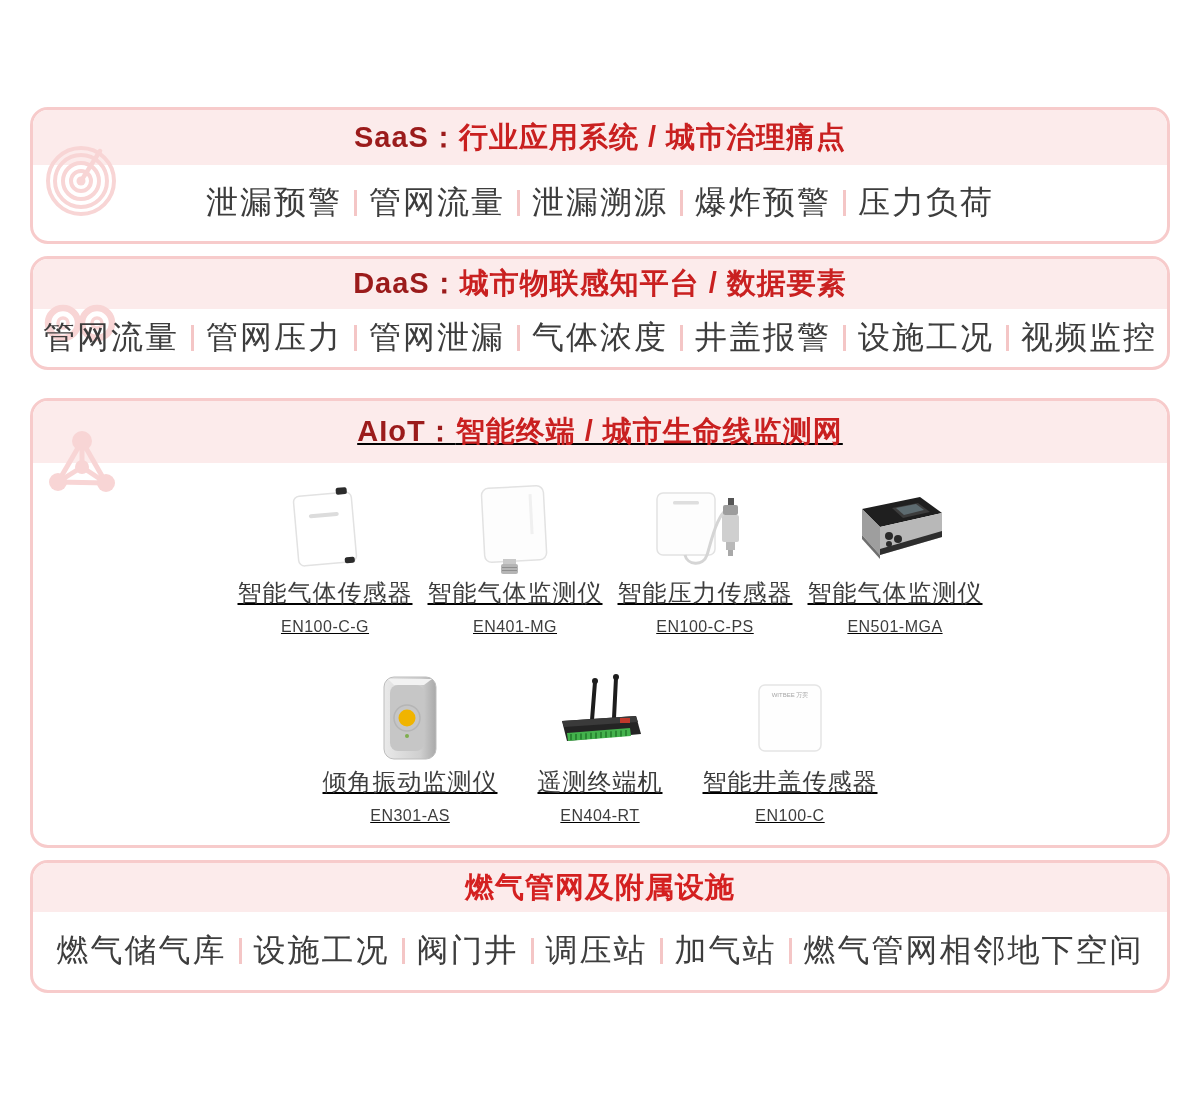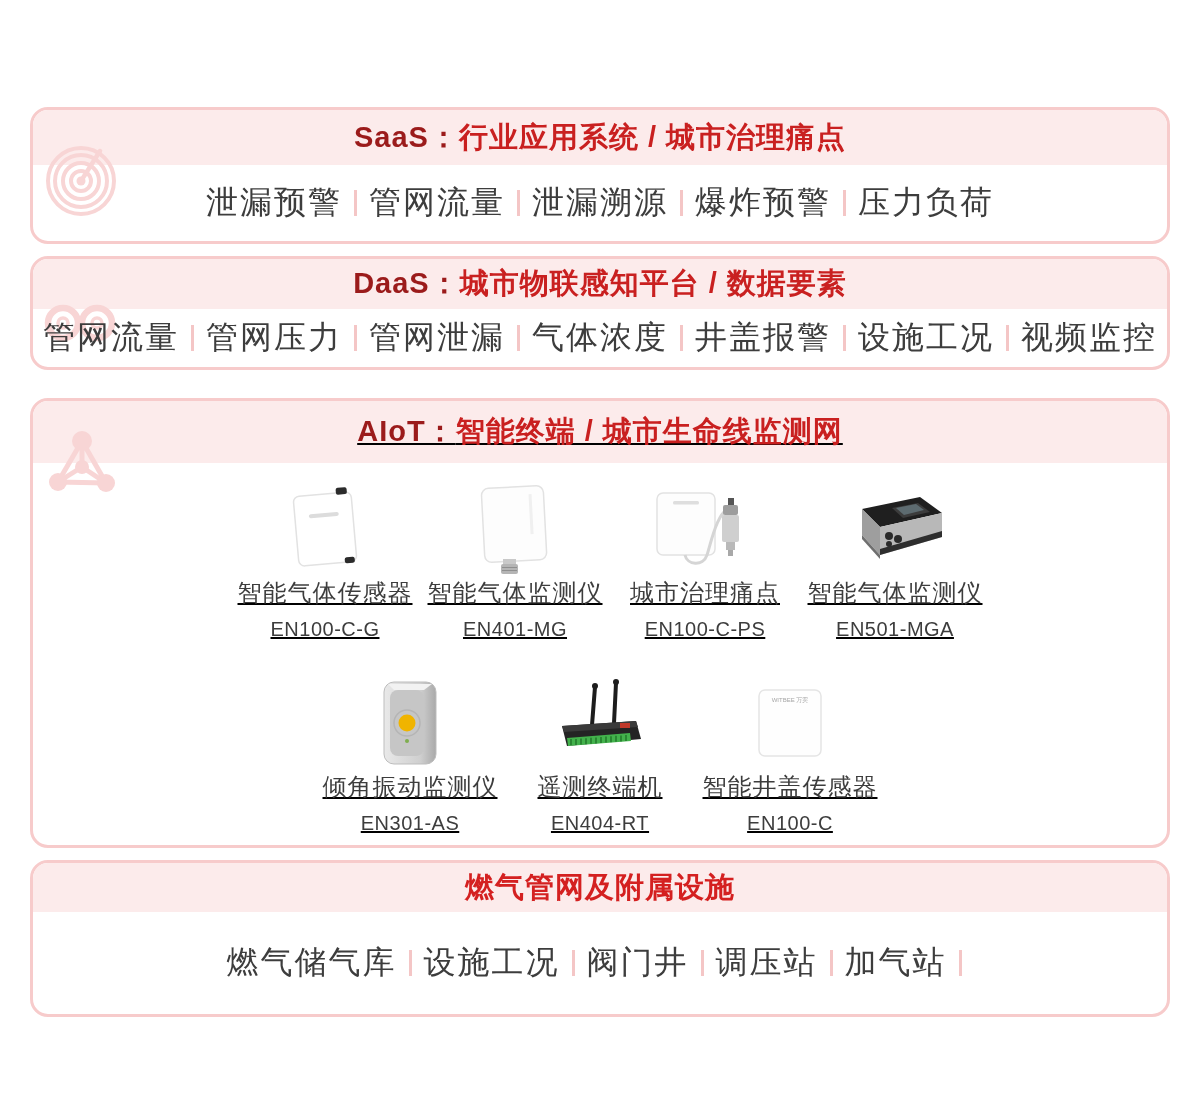--- a/index.html
+++ b/index.html
@@ -8,21 +8,21 @@
     font-family:"Liberation Sans","DejaVu Sans",sans-serif;
   }
   .panel{
     position:absolute;left:30px;width:1140px;box-sizing:border-box;
     background:#fff;border:3px solid var(--panel_border);border-radius:18px;
     overflow:hidden;display:flex;flex-direction:column;
   }
   .panel-saas{top:107px;height:137px;}
   .panel-daas{top:256px;height:114px;}
   .panel-aiot{top:398px;height:450px;text-decoration:underline;}
-  .panel-gas{top:860px;height:157px;}
+  .panel-gas{top:860px;height:133px;}
   .band{
     flex:0 0 auto;background:var(--band_bg);
     display:flex;align-items:center;justify-content:center;
   }
   .panel-saas .band{height:55px;}
   .panel-daas .band{height:50px;}
   .panel-aiot .band{height:62px;}
   .panel-gas  .band{height:49px;}
   .panel-title{font-size:29px;font-weight:bold;letter-spacing:1px;white-space:nowrap;z-index:2;}
   .title-prefix{color:var(--title_prefix);}
@@ -41,21 +41,21 @@
   .watermark{position:absolute;z-index:1;pointer-events:none;}
   .panel-saas .watermark{left:10px;top:26px;}
   .panel-daas .watermark{left:8px;top:40px;}
   .panel-aiot .watermark{left:14px;top:28px;}
   .products-row{display:flex;justify-content:center;z-index:2;}
   .products-row-1{margin-top:22px;margin-left:20px;}
   .products-row-2{margin-top:38px;}
   .product{width:190px;display:flex;flex-direction:column;align-items:center;}
   .device-box{height:88px;display:flex;align-items:center;justify-content:center;}
   .p-name{font-size:24px;color:var(--item_text);letter-spacing:1px;margin-top:4px;white-space:nowrap;}
-  .p-model{font-size:20px;color:var(--item_text);letter-spacing:0.5px;margin-top:9px;white-space:nowrap;}
+  .p-model{font-size:16px;color:var(--item_text);letter-spacing:0.5px;margin-top:9px;white-space:nowrap;}
 </style>
 </head>
 <body>
 
 <section class="panel panel-saas">
   <span class="watermark"><svg width="82" height="82" viewBox="0 0 82 82" fill="none" stroke="#f8d5d5">
    <circle cx="38" cy="45" r="10" stroke-width="4"></circle>
         <circle cx="38" cy="45" r="18" stroke-width="4"></circle>
    <circle cx="38" cy="45" r="26" stroke-width="4"></circle>
         <circle cx="38" cy="45" r="33" stroke-width="4"></circle>
@@ -165,21 +165,21 @@
     <rect x="6" y="8" width="58" height="62" rx="6" fill="#fdfdfd" stroke="#e2e2e2" stroke-width="1.5"></rect>
     <rect x="22" y="16" width="26" height="3.5" rx="1.5" fill="#dedede"></rect>
     <path d="M34 70 C36 80 52 82 56 70 C60 58 66 26 80 22" fill="none" stroke="#d5d5d5" stroke-width="3"></path>
     <rect x="77" y="13" width="6" height="8" fill="#555555"></rect>
     <rect x="72" y="20" width="15" height="10" rx="2" fill="#9d9d9d"></rect>
     <rect x="71" y="30" width="17" height="27" rx="2" fill="#cfcfcf"></rect>
     <rect x="75" y="57" width="9" height="8" fill="#b9b9b9"></rect>
     <rect x="77" y="65" width="5" height="6" fill="#a8a8a8"></rect>
           </svg>
         </div>
-        <div class="p-name">城市治理痛点</div>
+        <div class="p-name">智能压力传感器</div>
         <div class="p-model">EN100-C-PS</div>
       </div>
       <div class="product">
         <div class="device-box">
           <svg width="110" height="72" viewBox="0 0 110 72">
     <polygon points="22,16 80,4 102,20 40,34" fill="#1f1f1f"></polygon>
     <polygon points="22,16 40,34 40,62 22,42" fill="#9e9e9e"></polygon>
     <polygon points="40,34 102,20 102,44 40,62" fill="#b8b8b8"></polygon>
     <polygon points="40,56 102,38 102,44 40,62" fill="#2e2e2e"></polygon>
     <polygon points="22,42 40,62 40,66 22,46" fill="#6f6f6f"></polygon>
@@ -258,14 +258,15 @@
       <span class="item">燃气储气库</span>
       <span class="sep"></span>
       <span class="item">设施工况</span>
       <span class="sep"></span>
       <span class="item">阀门井</span>
       <span class="sep"></span>
       <span class="item">调压站</span>
       <span class="sep"></span>
       <span class="item">加气站</span>
       <span class="sep"></span>
+      <span class="item">燃气管网相邻地下空间</span>
     </div>
 </section>
 
 </body></html>

